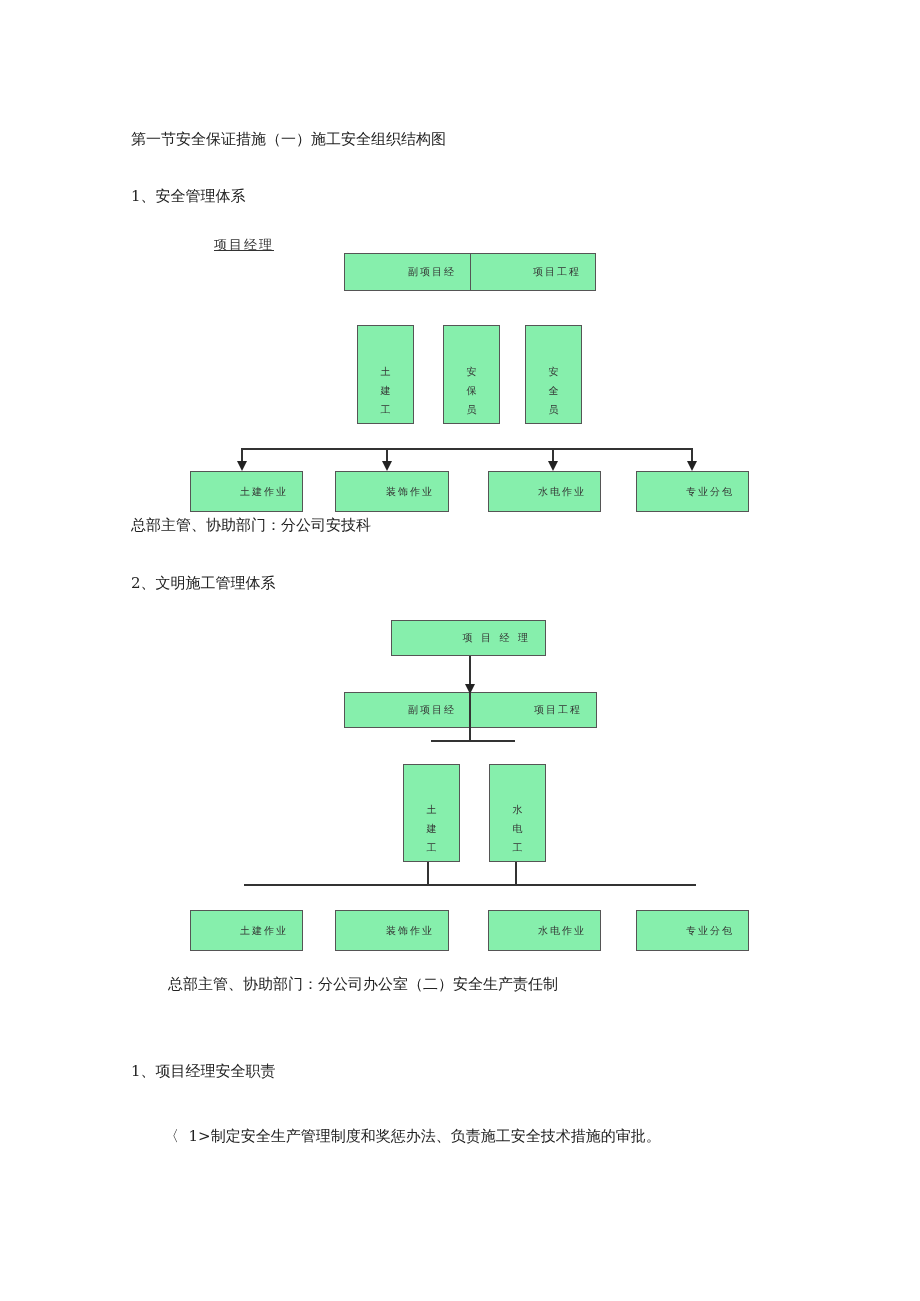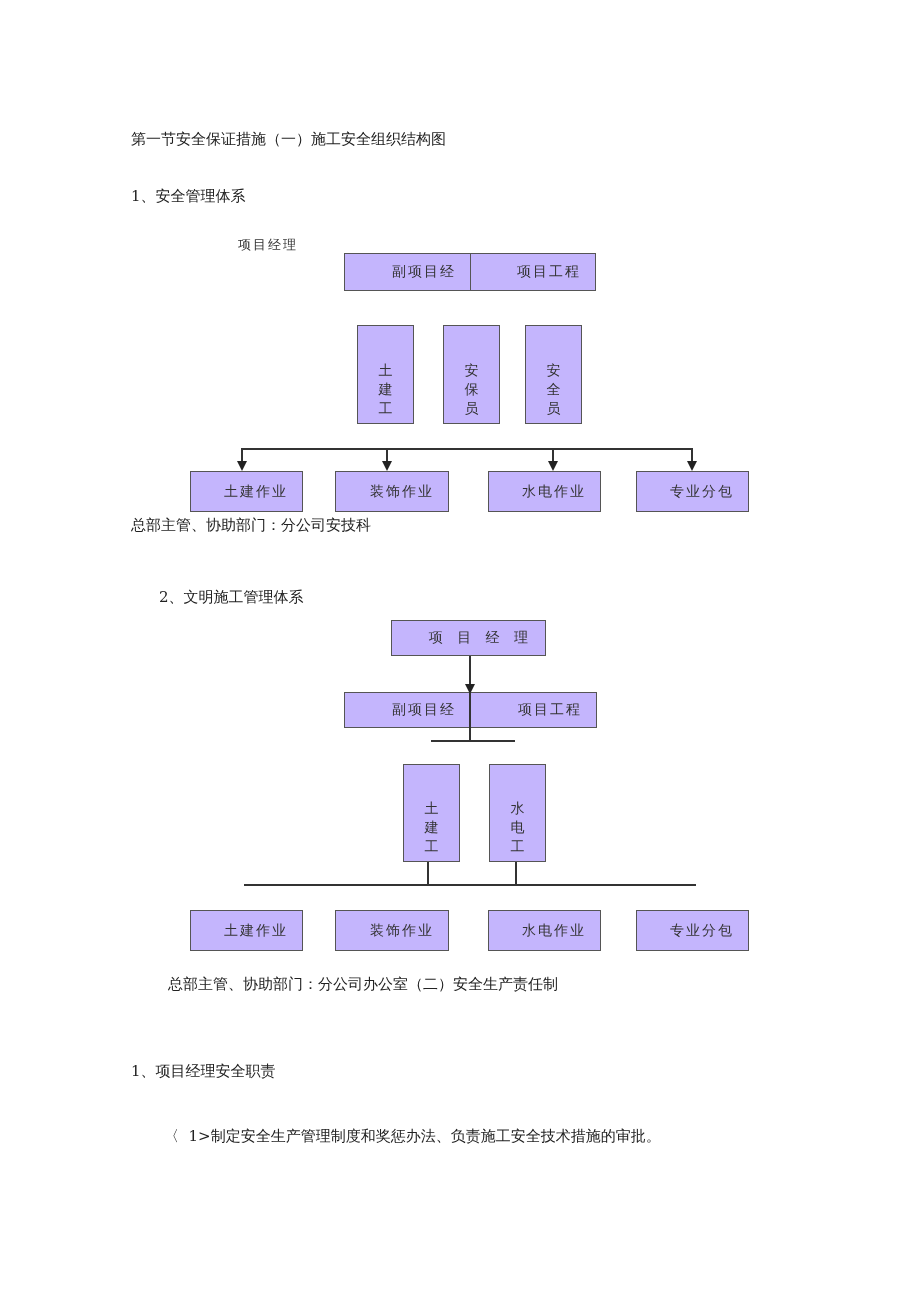--- a/index.html
+++ b/index.html
@@ -1,35 +1,35 @@
 <!DOCTYPE html>
 <html><head>
 <meta charset="utf-8">
 <style>
   html, body { margin: 0; padding: 0; background: #ffffff; }
   body { width: 920px; height: 1301px; position: relative; overflow: hidden;
          font-family: "DejaVu Serif", "Liberation Serif", serif; color: #1a1a1a; }
   .txt { position: absolute; font-size: 15px; line-height: 18px; white-space: nowrap; color: #222; }
-  .box { position: absolute; border: 1.5px solid #555; box-sizing: border-box; background: #c4b5fd;
-         font-family: Liberation Mono, monospace; font-size: 14px; color: #333; letter-spacing: 2px; }
+  .box { position: absolute; border: 1.5px solid #555; box-sizing: border-box; background: #86efac;
+         font-family: Liberation Serif, serif; font-size: 10px; color: #333; letter-spacing: 2px; }
   .hbox { display: flex; align-items: center; justify-content: flex-end; padding-right: 14px; }
   .vbox { display: flex; flex-direction: column; align-items: center; justify-content: flex-end; padding-bottom: 4px; }
   .vbox span { display: block; line-height: 19px; letter-spacing: 0; }
   .line { position: absolute; background: #333; }
   .arrow { position: absolute; width: 0; height: 0; border-left: 5px solid transparent; border-right: 5px solid transparent; border-top: 10px solid #222; }
   .label-small { position: absolute; font-family: "DejaVu Sans", "Liberation Sans", sans-serif; font-size: 13px; letter-spacing: 2px; color: #333; }
 </style>
 </head>
 <body>
 
 <div class="txt" style="left:131px;top:130px;text-align:right;">第一节安全保证措施（一）施工安全组织结构图</div>
 
 <div class="txt" style="left:131px;top:187px;">1、安全管理体系</div>
 
-<div class="label-small" style="left:238px;top:236px;">项目经理</div>
+<div class="label-small" style="left:214px;top:236px;text-decoration:underline;">项目经理</div>
 
 <div>
   <div class="box hbox" style="left:344px;top:253px;width:127px;height:38px;">
       <span>副项目经</span>
     </div>
   <div class="box hbox" style="left:470px;top:253px;width:126px;height:38px;">
       <span>项目工程</span>
     </div>
 </div>
 
@@ -67,21 +67,21 @@
   </div>
 <div class="box hbox" style="left:488px;top:471px;width:113px;height:41px;">
     <span>水电作业</span>
   </div>
 <div class="box hbox" style="left:636px;top:471px;width:113px;height:41px;">
     <span>专业分包</span>
   </div>
 
 <div class="txt" style="left:131px;top:516px;">总部主管、协助部门：分公司安技科</div>
 
-<div class="txt" style="left:131px;top:588px;margin-left:28px;">2、文明施工管理体系</div>
+<div class="txt" style="left:131px;top:574px;">2、文明施工管理体系</div>
 
 <div class="box hbox" style="left:391px;top:620px;width:155px;height:36px;letter-spacing:0;word-spacing:0;">
     <span style="letter-spacing:3px;white-space:pre;text-align:center;">项 目 经 理</span>
   </div>
 
 <div class="line" style="left:469px;top:656px;width:2px;height:84px;"></div>
 <div class="arrow" style="left:465px;top:684px;"></div>
 
 <div class="box hbox" style="left:344px;top:692px;width:126px;height:36px;border-right:none;">
     <span>副项目经</span>

